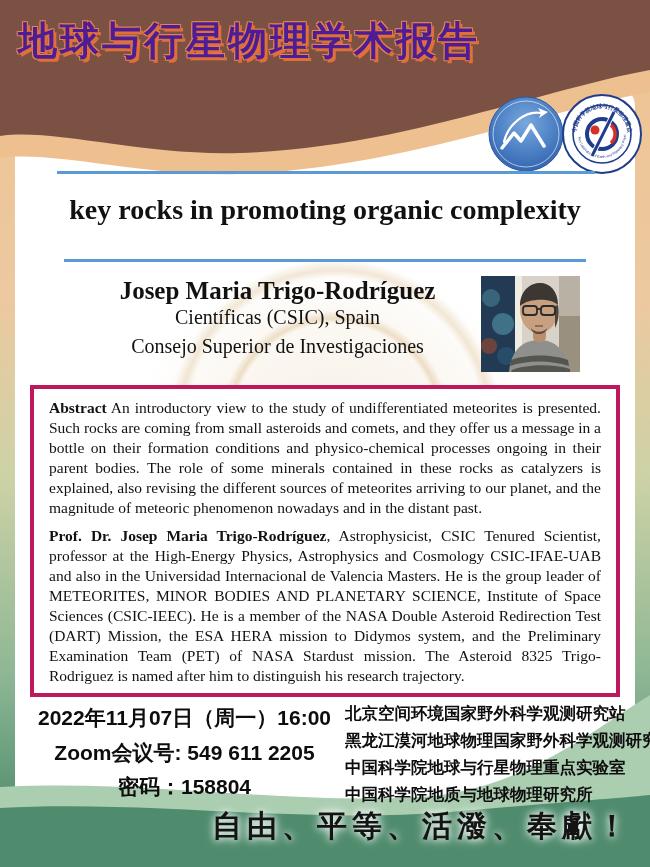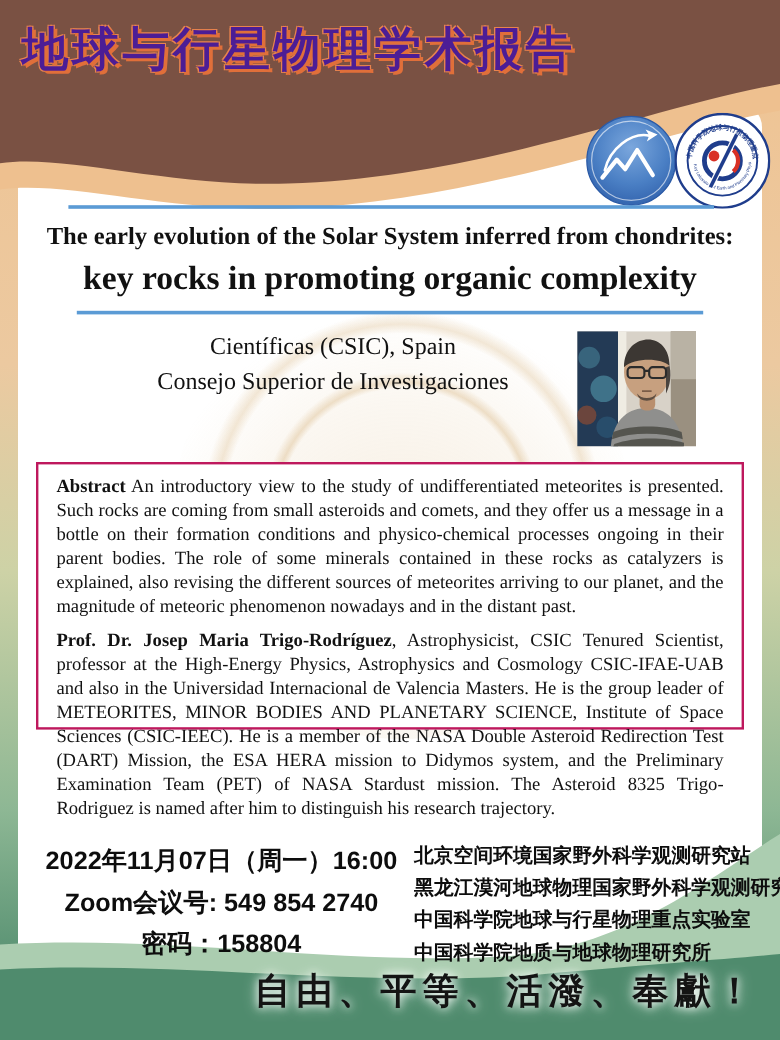--- a/index.html
+++ b/index.html
@@ -39,22 +39,22 @@
   .talk-title .l1{font-size:20.5px;font-weight:bold;}
   .talk-title .l2{font-size:28px;font-weight:bold;margin-top:8px;}
   .speaker{
     position:absolute;left:55px;width:445px;top:277px;z-index:3;text-align:center;
     font-family:"Liberation Serif",serif;color:#111;
   }
   .speaker .name{font-size:25px;font-weight:bold;}
   .speaker .affil{font-size:20px;margin-top:4px;line-height:25px;}
   .photo{position:absolute;left:481px;top:276px;width:99px;height:96px;z-index:3;}
   .absbox{
-    position:absolute;left:30px;top:385px;width:590px;height:223px;z-index:3;
-    background:#fff;border:2px solid #be185d;box-sizing:border-box;
+    position:absolute;left:30px;top:385px;width:590px;height:312px;z-index:3;
+    background:#fff;border:4px solid #be185d;box-sizing:border-box;
     padding:9px 15px 0 15px;
     font-family:"Liberation Serif",serif;font-size:15.5px;line-height:19.9px;
     color:#111;text-align:justify;
   }
   .absbox p{margin:0 0 9px 0;}
   .meeting{
     position:absolute;left:38px;top:701px;z-index:4;color:#0d0d0d;
     font-size:21px;font-weight:bold;line-height:34.5px;white-space:nowrap;text-align:center;
   }
   .hosts{
@@ -114,27 +114,27 @@
   <circle cx="40" cy="40" r="15" fill="none" stroke="#1f3d8c" stroke-width="4"></circle>
   <line x1="52" y1="18" x2="30" y2="62" stroke="#ffffff" stroke-width="5"></line>
   <line x1="52" y1="18" x2="30" y2="62" stroke="#1f3d8c" stroke-width="3"></line>
   <circle cx="33" cy="36" r="4.5" fill="#d93025"></circle>
   <path d="M49,31 A 12,12 0 0 1 49,49" fill="none" stroke="#d93025" stroke-width="3.5"></path>
 </svg>
 
 <div class="rule rule1"></div>
 
 <div class="talk-title">
-  <div class="l1">The early evolution of the Solar System inferred from chondrites:</div>
   <div class="l2">key rocks in promoting organic complexity</div>
 </div>
 
 <div class="rule rule2"></div>
 
 <div class="speaker">
+  <div class="name">Josep Maria Trigo-Rodríguez</div>
   <div class="affil" style="margin-top:0;">Científicas (CSIC), Spain</div>
   <div class="affil">Consejo Superior de Investigaciones</div>
 </div>
 
 <svg class="photo" width="99" height="96" viewBox="0 0 99 96">
   <rect width="99" height="96" fill="#d8d2c8"></rect>
   <rect x="0" y="0" width="34" height="96" fill="#233a55"></rect>
   <rect x="0" y="0" width="34" height="96" fill="none"></rect>
   <circle cx="10" cy="22" r="9" fill="#3d6f86" opacity=".8"></circle>
   <circle cx="22" cy="48" r="11" fill="#57a0b5" opacity=".55"></circle>
@@ -162,21 +162,21 @@
   <line x1="54" y1="50" x2="62" y2="50" stroke="#7a5c47" stroke-width="1.5"></line>
 </svg>
 
 <div class="absbox">
   <p><b>Abstract</b><span> An introductory view to the study of undifferentiated meteorites is presented. Such rocks are coming from small asteroids and comets, and they offer us a message in a bottle on their formation conditions and physico-chemical processes ongoing in their parent bodies. The role of some minerals contained in these rocks as catalyzers is explained, also revising the different sources of meteorites arriving to our planet, and the magnitude of meteoric phenomenon nowadays and in the distant past.</span></p>
   <p><b>Prof. Dr. Josep Maria Trigo-Rodríguez</b><span>, Astrophysicist, CSIC Tenured Scientist, professor at the High-Energy Physics, Astrophysics and Cosmology CSIC-IFAE-UAB and also in the Universidad Internacional de Valencia Masters. He is the group leader of METEORITES, MINOR BODIES AND PLANETARY SCIENCE, Institute of Space Sciences (CSIC-IEEC). He is a member of the NASA Double Asteroid Redirection Test (DART) Mission, the ESA HERA mission to Didymos system, and the Preliminary Examination Team (PET) of NASA Stardust mission. The Asteroid 8325 Trigo-Rodriguez is named after him to distinguish his research trajectory.</span></p>
 </div>
 
 <div class="meeting">
   <div>2022年11月07日（周一）16:00</div>
-  <div>Zoom会议号:  549 854 2740</div>
+  <div>Zoom会议号:  549 611 2205</div>
   <div>密码：158804</div>
 </div>
 
 <div class="hosts">
   <div>北京空间环境国家野外科学观测研究站</div>
   <div>黑龙江漠河地球物理国家野外科学观测研究站</div>
   <div>中国科学院地球与行星物理重点实验室</div>
   <div>中国科学院地质与地球物理研究所</div>
 </div>
 

